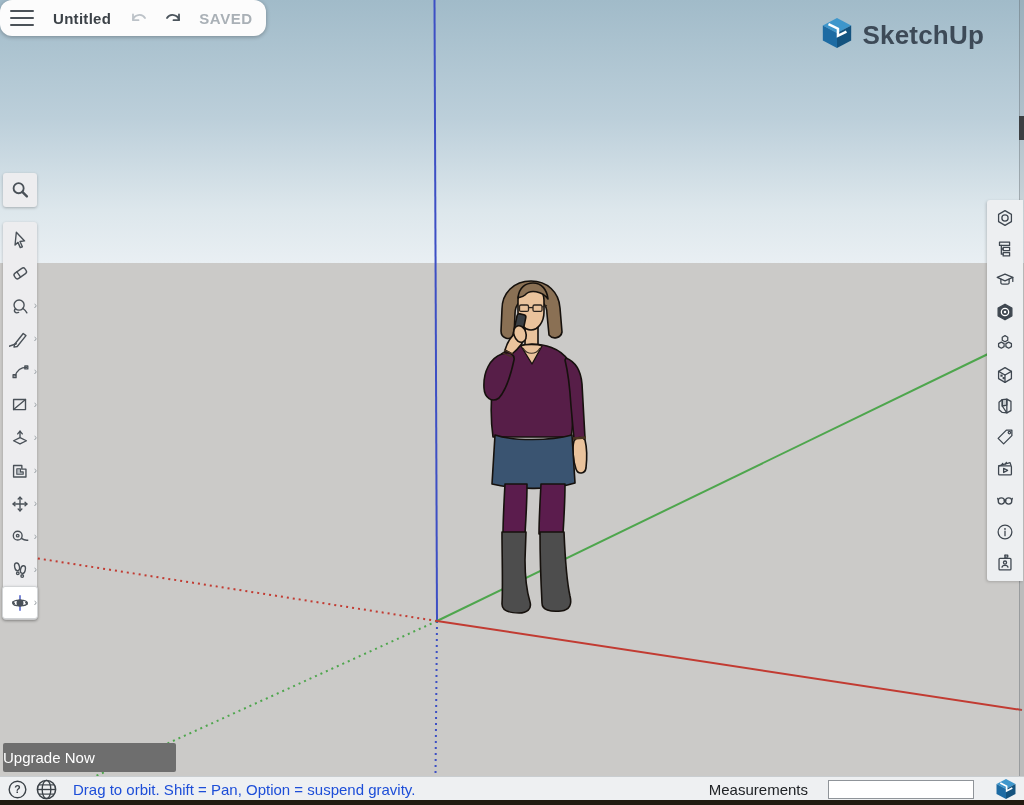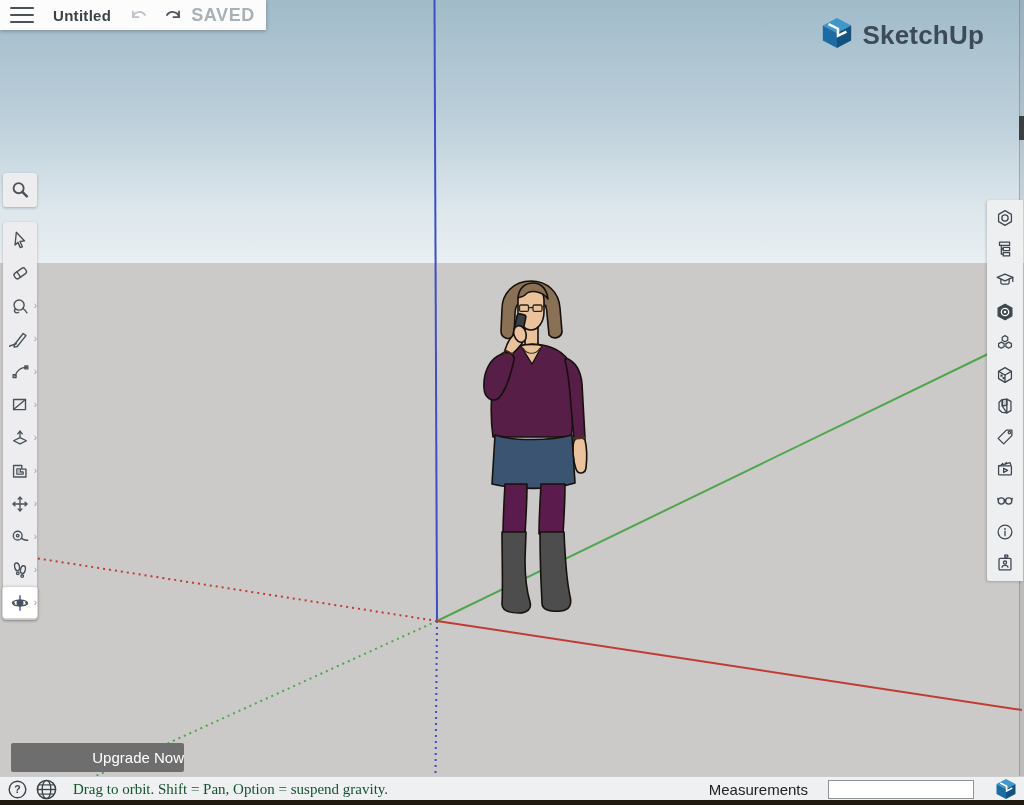--- a/index.html
+++ b/index.html
@@ -15,56 +15,56 @@
   .axes { left:0; top:0; }
   .figure { left:478px; top:278px; }
 
   
   .right-edge { position:absolute; right:0; top:0; width:5px; height:776px;
                 background:rgba(120,128,134,.18); border-left:1px solid rgba(90,98,104,.35); }
   .right-edge .scroll-mark { position:absolute; right:0; width:5px; height:24px; background:#3c3f42; top:116px; }
   .bottom-edge { position:absolute; left:0; top:800px; width:1024px; height:5px; background:#211a10; }
 
   
-  .titlebar { position:absolute; left:0; top:0; width:266px; height:30px; background:#fcfcfc;
-              box-shadow:0 1px 4px rgba(0,0,0,.3); display:flex; align-items:center; }
+  .titlebar { position:absolute; left:0; top:0; width:266px; height:36px; background:#fcfcfc;
+              box-shadow:0 1px 4px rgba(0,0,0,.3); display:flex; align-items:center;border-radius:12px; }
   .hamburger { width:24px; height:16px; margin-left:10px; display:flex; flex-direction:column; justify-content:space-between; cursor:pointer; }
   .hamburger span { display:block; height:2.4px; background:#4b5258; border-radius:1px; }
   .doc-title { margin-left:19px; font-size:15px; font-weight:bold; color:#3c4248; letter-spacing:.3px; }
   .undo-redo { display:flex; align-items:center; margin-left:18px; gap:14px; }
-  .saved { margin-left:8px; font-size:18px; font-weight:bold; color:#a9b0b6; letter-spacing:.6px; }
+  .saved { margin-left:16px; font-size:15px; font-weight:bold; color:#a9b0b6; letter-spacing:.6px; }
 
   
   .brand { position:absolute; right:40px; top:15px; display:flex; align-items:flex-end; gap:8px; }
   .brand-text { font-size:26px; font-weight:600; color:#3d4a57; letter-spacing:.2px; }
 
   
   .search-btn { position:absolute; left:3px; top:173px; width:34px; height:34px; background:#ededef;
                 border-radius:3px; box-shadow:0 1px 3px rgba(0,0,0,.25); display:flex; align-items:center; justify-content:center; cursor:pointer; }
   .left-tools { position:absolute; left:3px; top:222px; width:34px; background:#ededef; border-radius:3px;
                 box-shadow:0 1px 3px rgba(0,0,0,.25); padding:1px 0; }
   .tool-btn { position:relative; width:34px; height:33px; display:flex; align-items:center; justify-content:center; cursor:pointer; }
   .tool-btn.selected { background:#ffffff; border:1px solid #d2d4d6; border-radius:3px; box-shadow:0 1px 3px rgba(0,0,0,.25); width:36px; margin-left:-1px; }
   .flyout { position:absolute; right:0px; top:50%; transform:translateY(-54%); font-size:10px; color:#9aa0a5; line-height:1; }
 
   
   .right-tools { position:absolute; left:987px; top:200px; width:36px; background:#edeff1;
                  border-radius:3px 0 0 3px; box-shadow:-1px 1px 3px rgba(0,0,0,.18); padding:2px 0; }
   .panel-btn { width:36px; height:31.4px; display:flex; align-items:center; justify-content:center; cursor:pointer; }
 
   
-  .upgrade-btn { position:absolute; left:11px; top:743px; width:173px; height:29px; background:#6e6e6e;
-                 color:#fff; font-size:15px; display:flex; align-items:center; justify-content:flex-end;
-                 border-radius:2px; cursor:pointer;padding-left:11px; }
+  .upgrade-btn { position:absolute; left:3px; top:743px; width:173px; height:29px; background:#6e6e6e;
+                 color:#fff; font-size:15px; display:flex; align-items:center; justify-content:flex-start;
+                 border-radius:2px; cursor:pointer; }
 
   
   .statusbar { position:absolute; left:0; top:776px; width:1024px; height:25px; background:#eef0f2;
                border-top:1px solid #c9cdd0; display:flex; align-items:center; }
   .status-left { display:flex; align-items:center; gap:7px; margin-left:7px; }
-  .hint { font-size:15px; color:#14532d; margin-left:8px; white-space:nowrap;font-family:Liberation Serif, serif; }
+  .hint { font-size:15px; color:#1d4ed8; margin-left:8px; white-space:nowrap; }
   .status-right { position:absolute; right:6px; display:flex; align-items:center; gap:20px; }
   .meas-label { font-size:15px; color:#202326; }
   .meas-input { width:146px; height:19px; border:1px solid #8f9499; background:#fff; font-size:13px; padding:0 4px; outline:none; }
 
   .ic { stroke:#4a5158; fill:none; stroke-width:1.5; stroke-linecap:round; stroke-linejoin:round; }
   .icr { stroke:#3f4750; fill:none; stroke-width:1.4; stroke-linecap:round; stroke-linejoin:round; }
 </style>
 </head>
 <body>
 

